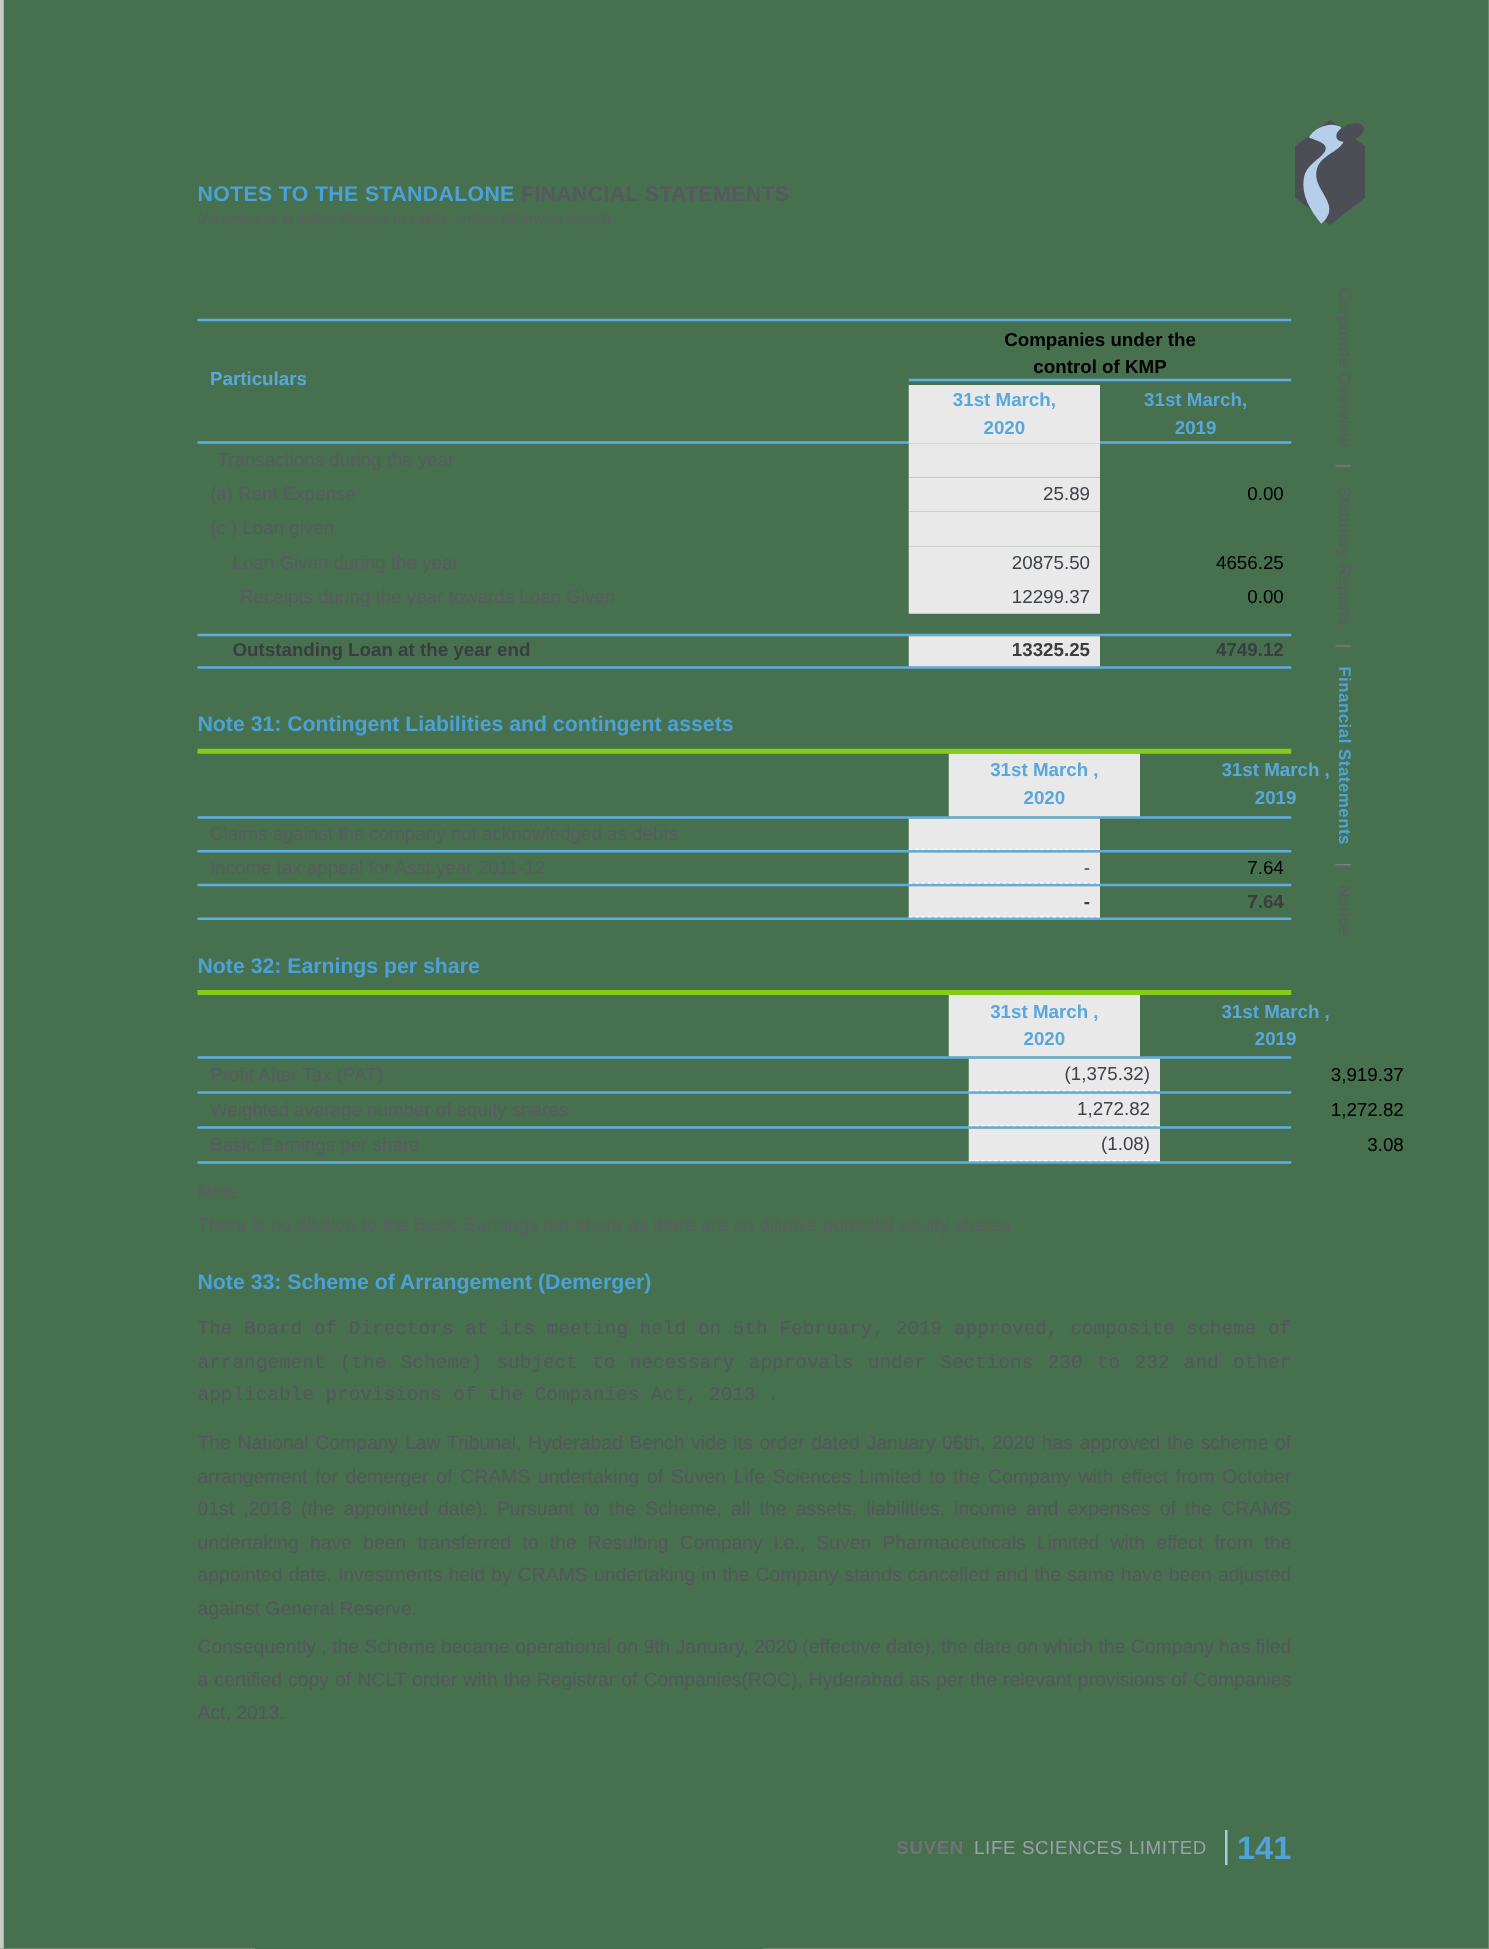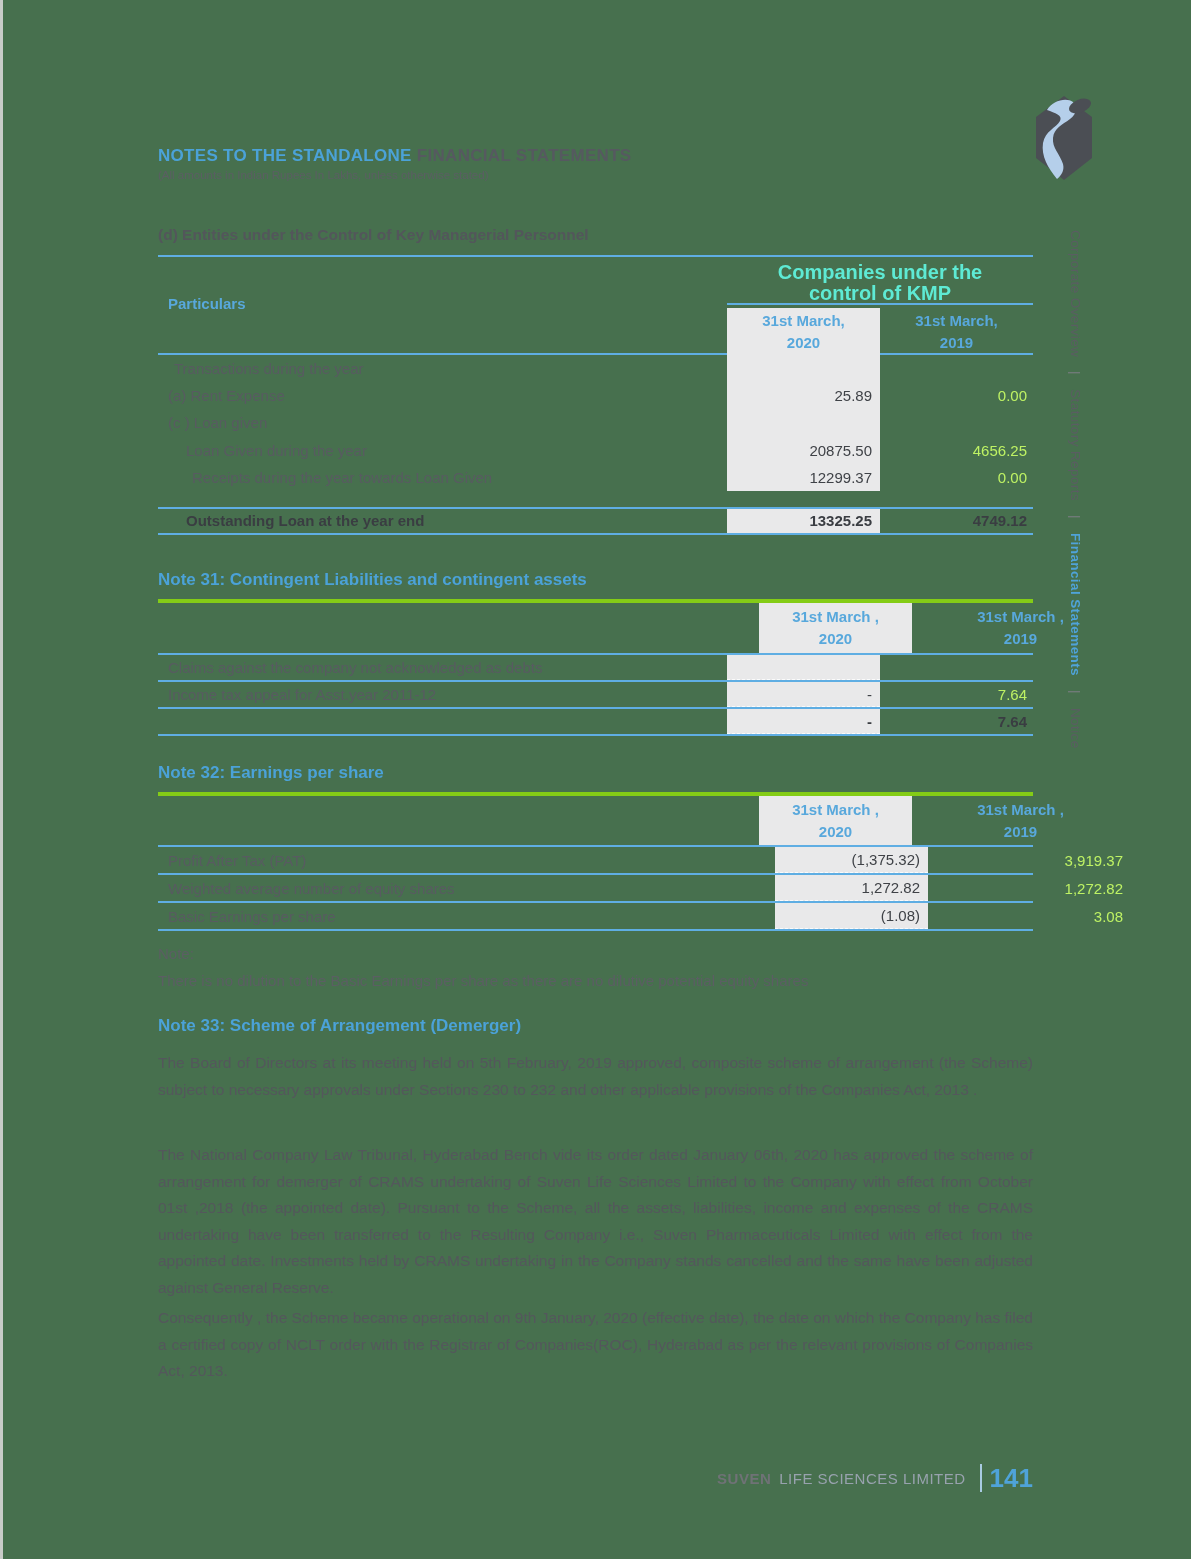--- a/index.html
+++ b/index.html
@@ -27,28 +27,28 @@
   .sec-heading{position:absolute;left:158px;width:875px;font-size:15.5px;font-weight:bold;color:#53565B;}
   .note-heading{position:absolute;left:158px;width:875px;font-size:17px;font-weight:bold;color:#4BA2D8;}
 
   
   .tbl{position:absolute;left:158px;width:875px;box-sizing:border-box;}
   .tbl *{box-sizing:border-box;}
   .trow{display:grid;grid-template-columns:569px 153px 153px;align-items:center;}
   .lbl{font-size:15px;color:#585B61;padding-left:10px;white-space:nowrap;overflow:hidden;}
   .num{font-size:15px;text-align:right;height:100%;display:flex;align-items:center;justify-content:flex-end;}
   .c2020{background:#E9E9EA;color:#3F4247;padding-right:8px;}
-  .c2019{color:#bef264;padding-right:6px;}
+  .c2019{color:#000000;padding-right:6px;}
   .colhead{font-size:15px;font-weight:bold;color:#58A8DC;text-align:center;white-space:pre-line;
            display:flex;align-items:center;justify-content:center;line-height:22px;height:100%;}
 
   
   .t1-head{position:relative;height:100px;border-top:2px solid #5FAEE3;border-bottom:2px solid #5FAEE3;}
   .t1-group{position:absolute;left:569px;top:0;width:306px;height:48px;
-            font-size:20px;font-weight:bold;color:#5eead4;text-align:center;white-space:pre-line;
+            font-size:15px;font-weight:bold;color:#000000;text-align:center;white-space:pre-line;
             line-height:21px;padding-top:5px;border-bottom:2px solid #5FAEE3;}
   .t1-particulars{position:absolute;left:10px;top:38px;font-size:15px;font-weight:bold;color:#58A8DC;}
   .t1-cols{position:absolute;left:569px;top:51px;width:306px;height:47px;display:grid;grid-template-columns:153px 153px;}
   .t1-cols .colhead-2020{background:#E9E9EA;}
   .t1 .trow{height:27.2px;}
   .t1 .trow.r-total{height:28px;border-top:2px solid #5FAEE3;border-bottom:2px solid #5FAEE3;margin-top:16px;}
   .t1 .trow.r-total .lbl,.t1 .trow.r-total .num{font-weight:bold;color:#3A3D42;}
   .t1 .lbl-ind1{padding-left:16px;}
   .t1 .lbl-ind2{padding-left:28px;}
   .t1 .lbl-ind3{padding-left:34px;}
@@ -95,21 +95,20 @@
     </div>
     <div class="hdr-sub">(All amounts in Indian Rupees In Lakhs, unless otherwise stated)</div>
   </div>
 
   <svg class="logo" viewBox="0 0 58 86" aria-hidden="true">
     <path d="M29 1 L57 22 L57 63 L29 85 L1 63 L1 22 Z" fill="#4B4E54"></path>
     <path d="M12 15 C17 6 31 2 38 7 C43 11 42 19 35 24 C27 30 19 33 18 43 C17 53 25 59 28 69 C29.5 75 27 80 22 84 C13 73 6 61 8 48 C10 36 21 33 25 26 C28 20 20 18 12 15 Z" fill="#B5CFEA"></path>
     <ellipse cx="45" cy="11" rx="11.5" ry="6.5" transform="rotate(-22 45 11)" fill="#4B4E54"></ellipse>
   </svg>
 
-  <div class="sec-heading" style="top:226px;">(d) Entities under the Control of Key Managerial Personnel</div>
 
   <div class="tbl t1" style="top:255px;">
     <div class="t1-head">
       <div class="t1-particulars">Particulars</div>
       <div class="t1-group">Companies under the
 control of KMP</div>
       <div class="t1-cols">
         <div class="colhead colhead-2020">31st March,
 2020</div>
         <div class="colhead">31st March,
@@ -197,21 +196,21 @@
       <div class="lbl">Basic Earnings per share</div>
       <div class="num c2020">(1.08)</div>
       <div class="num c2019">3.08</div>
     </div>
   </div>
 
   <div class="note-label" style="top:945px;">Note:</div>
   <div class="note-text" style="top:972px;">There is no dilution to the Basic Earnings per share as there are no dilutive potential equity shares</div>
 
   <div class="note-heading" style="top:1016px;">Note 33:  Scheme of Arrangement (Demerger)</div>
-  <div class="para" style="top:1050px;">The Board of Directors at its meeting held on 5th February, 2019 approved, composite scheme of arrangement (the Scheme) subject to necessary approvals under Sections 230 to 232 and other applicable provisions of the Companies Act, 2013 .</div>
+  <div class="para" style="top:1050px;font-family:Liberation Mono, monospace;">The Board of Directors at its meeting held on 5th February, 2019 approved, composite scheme of arrangement (the Scheme) subject to necessary approvals under Sections 230 to 232 and other applicable provisions of the Companies Act, 2013 .</div>
   <div class="para" style="top:1142px;">The National Company Law Tribunal, Hyderabad Bench vide its order dated January 06th, 2020 has approved the scheme of arrangement for demerger of CRAMS undertaking of Suven Life Sciences Limited to the Company with effect from October 01st ,2018 (the appointed date). Pursuant to the Scheme, all the assets, liabilities, income and expenses of the CRAMS undertaking have been transferred to the Resulting Company i.e., Suven Pharmaceuticals Limited with effect from the appointed date. Investments held by CRAMS undertaking in the Company stands cancelled and the same have been adjusted against General Reserve.</div>
   <div class="para" style="top:1305px;">Consequently , the Scheme became operational on 9th January, 2020 (effective date), the date on which the Company has filed a certified copy of NCLT order with the Registrar of Companies(ROC), Hyderabad as per the relevant provisions of Companies Act, 2013.</div>
 
   <div class="side-nav">
     <span>Corporate Overview</span><span class="sep">|</span><span>Statutory Reports</span><span class="sep">|</span><span class="active">Financial Statements</span><span class="sep">|</span><span>Notice</span>
   </div>
 
   <div class="footer">
     <span class="f-bold">SUVEN</span>
     <span class="f-rest">LIFE SCIENCES LIMITED</span>

